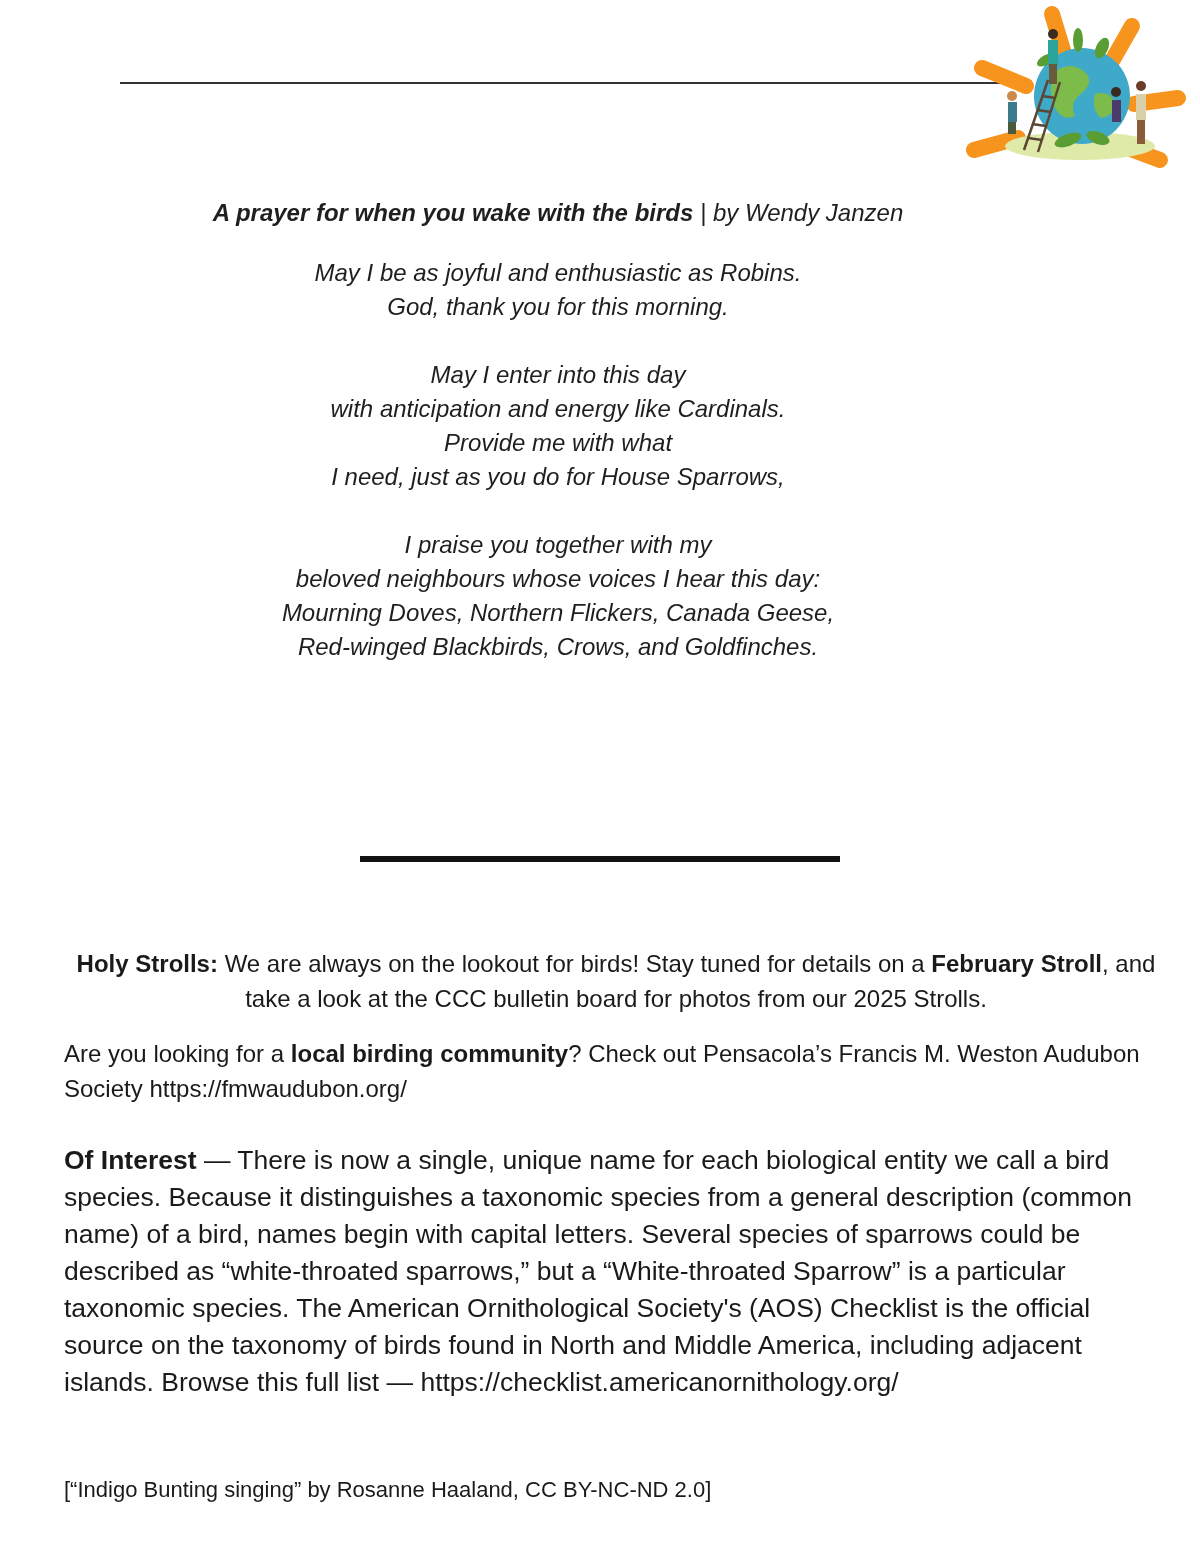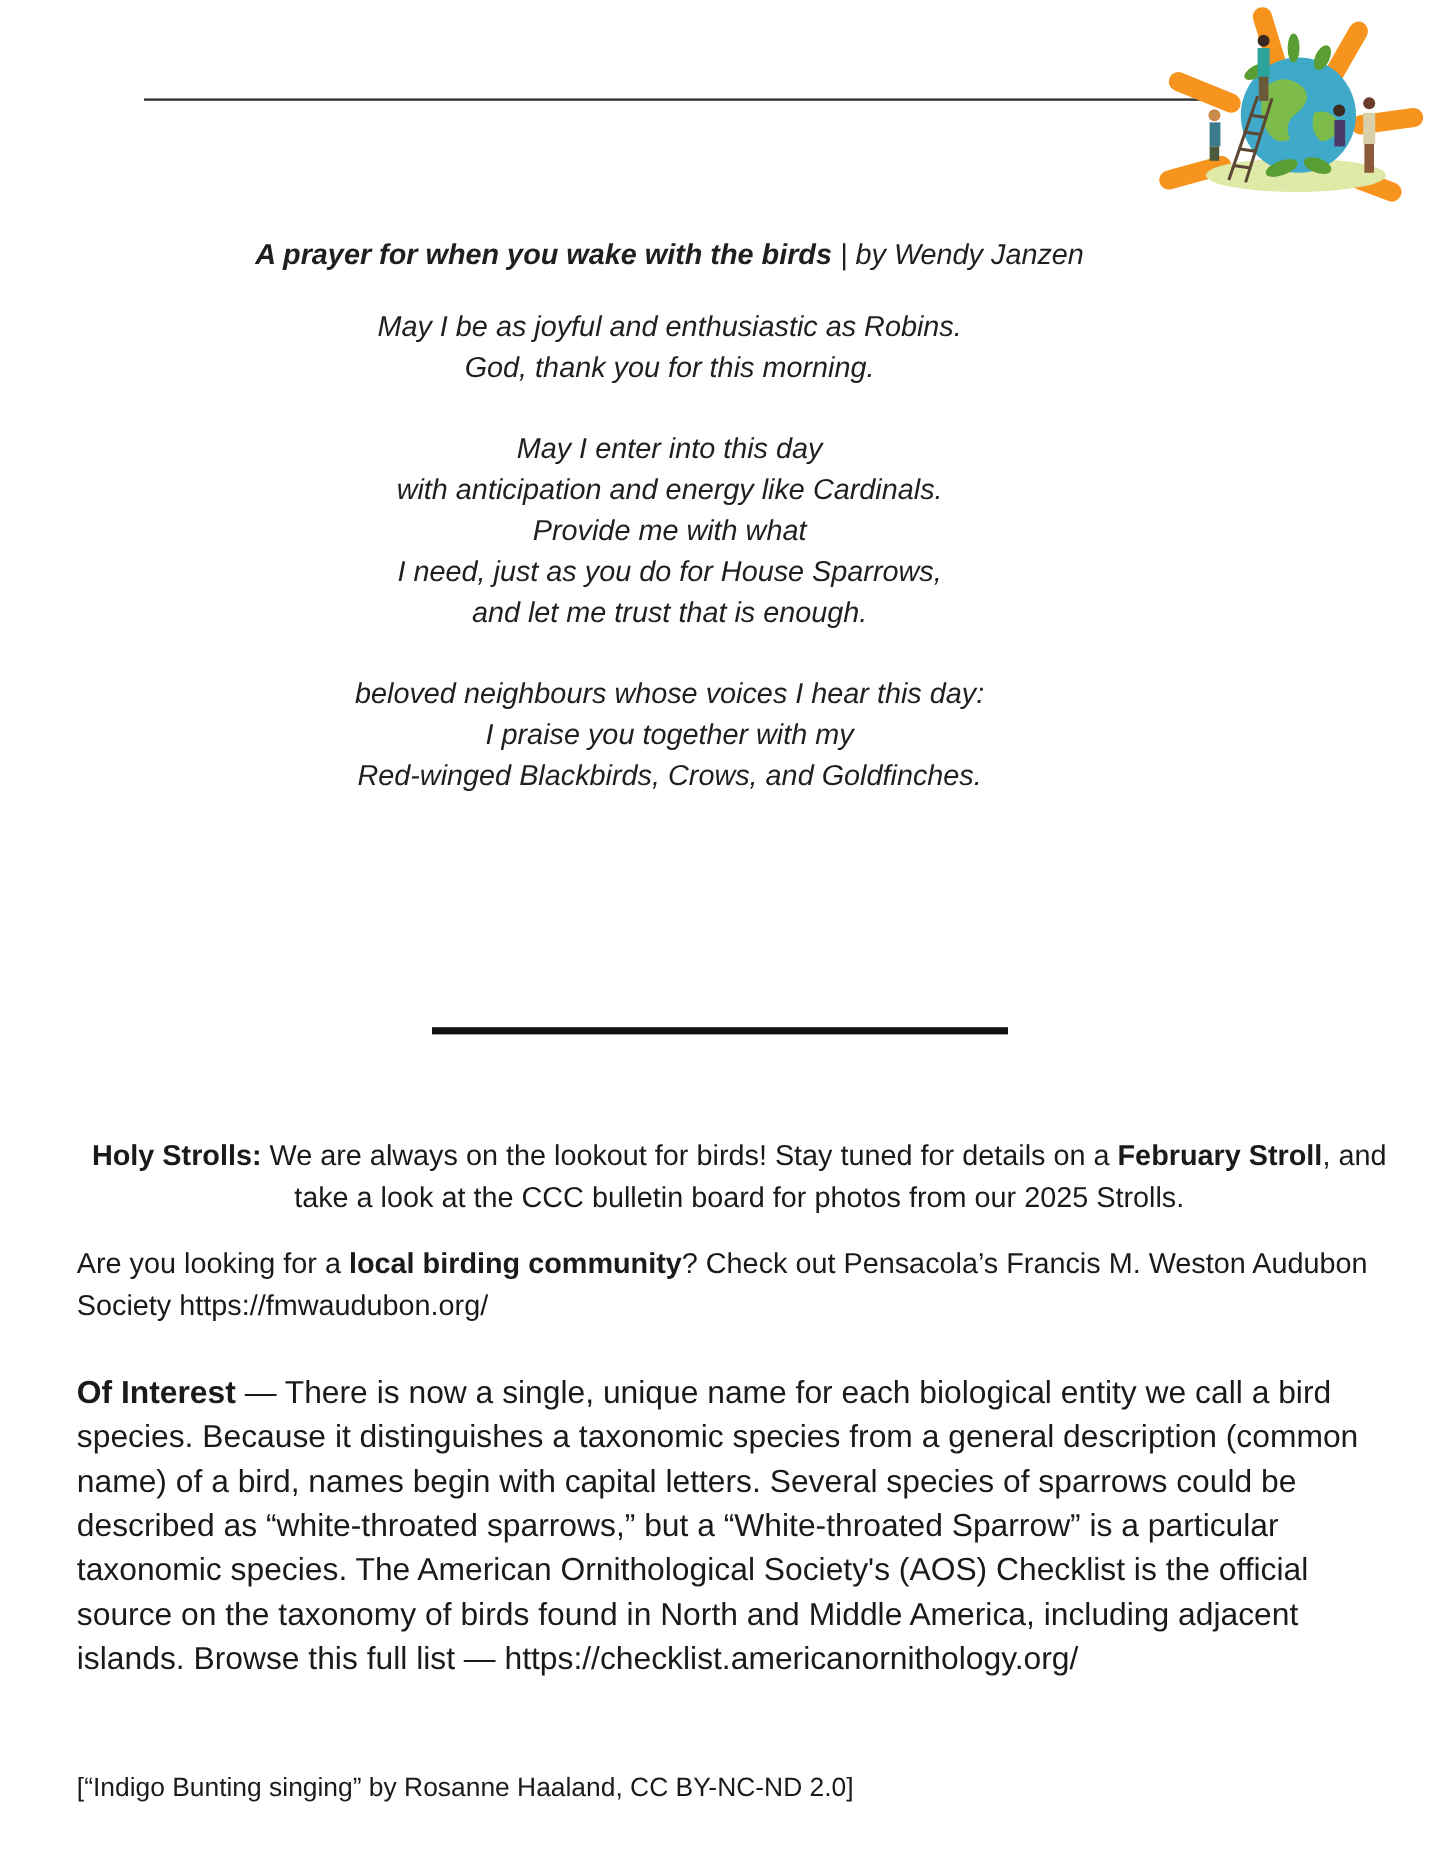--- a/index.html
+++ b/index.html
@@ -92,25 +92,25 @@
   <p class="poem-title"><b>A prayer for when you wake with the birds</b><span> | </span><span>by Wendy Janzen</span></p>
   <p class="stanza">
     <span class="line">May I be as joyful and enthusiastic as Robins.</span>
     <span class="line">God, thank you for this morning.</span>
   </p>
   <p class="stanza">
     <span class="line">May I enter into this day</span>
     <span class="line">with anticipation and energy like Cardinals.</span>
     <span class="line">Provide me with what</span>
     <span class="line">I need, just as you do for House Sparrows,</span>
-    <span class="line">and let me trust that is enough.</span>
   </p>
   <p class="stanza">
+    <span class="line">I praise you together with my</span>
     <span class="line">beloved neighbours whose voices I hear this day:</span>
-    <span class="line">I praise you together with my</span>
+    <span class="line">Mourning Doves, Northern Flickers, Canada Geese,</span>
     <span class="line">Red-winged Blackbirds, Crows, and Goldfinches.</span>
   </p>
 </div>
 
 <div class="mid-rule"></div>
 
 <p class="strolls" style="margin:16px"><b>Holy Strolls:</b><span> We are always on the lookout for birds! Stay tuned for details on a </span><b>February Stroll</b><span>, and take a look at the CCC bulletin board for photos from our 2025 Strolls.</span></p>
 
 <p class="para p-birding" style="margin:0"><span>Are you looking for a </span><b>local birding community</b><span>? Check out Pensacola’s Francis M. Weston Audubon Society  </span><a class="link">https://fmwaudubon.org/</a></p>
 

